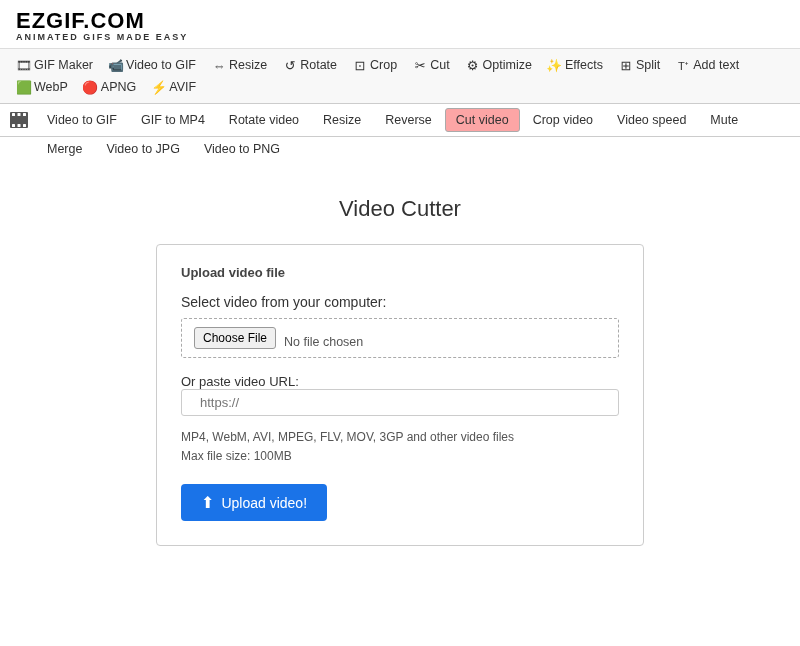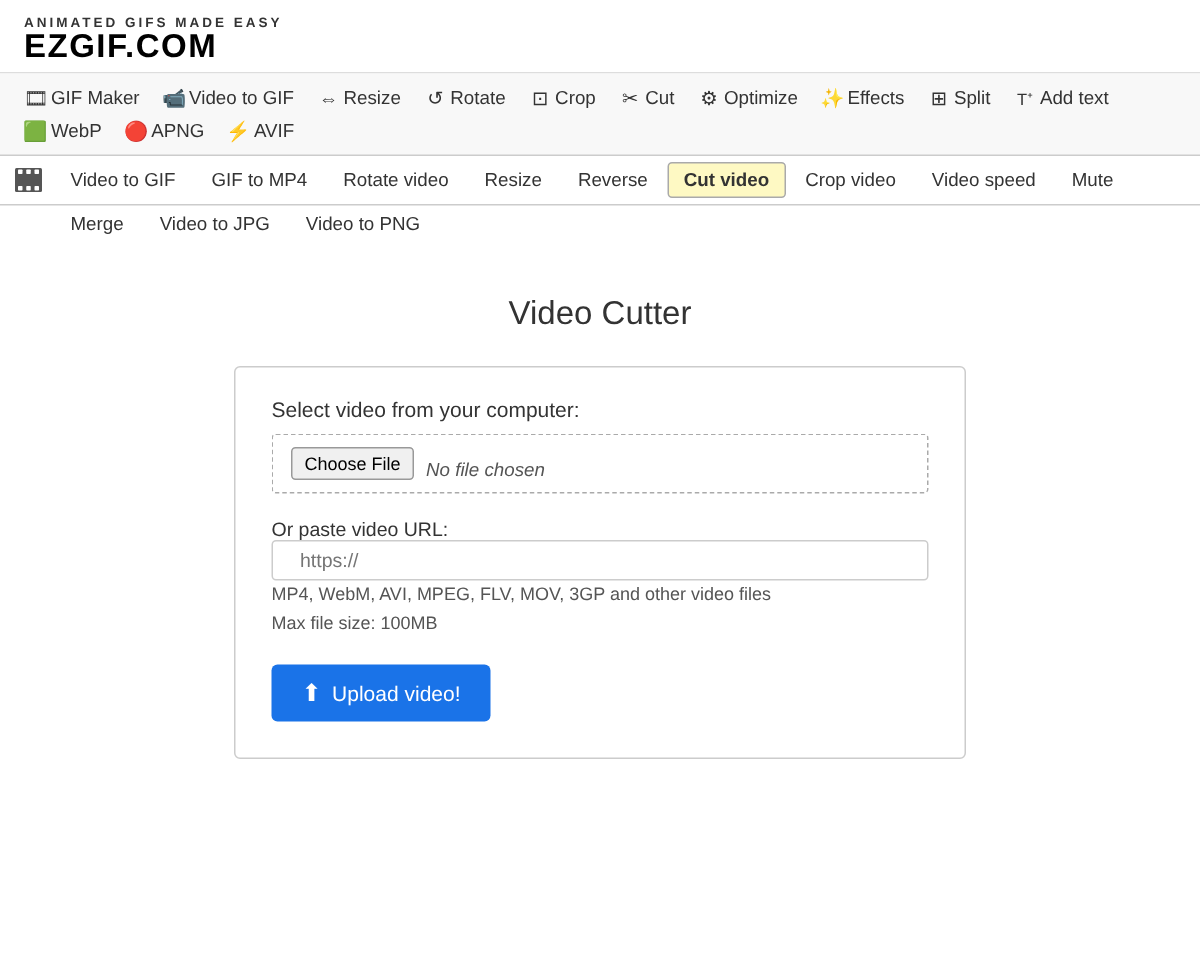--- a/index.html
+++ b/index.html
@@ -12,50 +12,50 @@
 
     
     #top-nav { display: flex; flex-wrap: wrap; align-items: center; padding: 6px 10px; border-bottom: 1px solid #ccc; gap: 2px; background: #f8f8f8; }
     .nav-item { display: flex; align-items: center; gap: 3px; padding: 3px 7px; font-size: 12.5px; cursor: pointer; border-radius: 3px; white-space: nowrap; }
     .nav-icon { width: 14px; height: 14px; display: inline-flex; align-items: center; justify-content: center; font-size: 13px; }
 
     
     #sub-nav { display: flex; flex-wrap: wrap; align-items: center; padding: 4px 10px; border-bottom: 1px solid #ccc; gap: 2px; background: #fff; }
     .sub-nav-icon { display: flex; align-items: center; justify-content: center; margin-right: 6px; }
     .sub-nav-item { padding: 4px 10px; font-size: 12.5px; cursor: pointer; border-radius: 3px; white-space: nowrap; border: 1px solid transparent; }
-    .sub-nav-item.active { background: #fef9c3; border: 1px solid #aaa; font-weight: 700; }
+    .sub-nav-item.active { background: #fca5a5; border: 1px solid #aaa; font-weight: 400; }
     #sub-nav-row2 { display: flex; flex-wrap: wrap; align-items: center; padding: 0 10px 5px 10px; gap: 2px; }
 
     
     #main { display: flex; justify-content: center; padding: 30px 20px; }
     #content-box { width: 488px; }
     #page-title { text-align: center; font-size: 22px; font-weight: normal; margin-bottom: 22px; color: #333; }
 
     
     #upload-box { border: 1px solid #ccc; border-radius: 4px; padding: 20px 24px 24px 24px; }
     #upload-box-title { font-size: 13px; font-weight: bold; margin-bottom: 14px; color: #444; }
     #select-label { font-size: 14px; margin-bottom: 8px; color: #333; }
     #file-input-row { border: 1px dashed #aaa; border-radius: 3px; padding: 8px 12px; display: flex; align-items: flex-end; gap: 8px; margin-bottom: 16px; }
     #choose-file-btn { padding: 3px 8px; font-size: 12px; background: #f0f0f0; border: 1px solid #999; border-radius: 3px; cursor: pointer; white-space: nowrap; }
-    #no-file-text { font-size: 12.5px; color: #555; font-style: italic; }
+    #no-file-text { font-size: 12.5px; color: #555; }
     #url-label { font-size: 13px; margin-bottom: 0; color: #333; }
     #url-input { width: 100%; padding: 5px 18px; font-size: 13px; border: 1px solid #ccc; border-radius: 3px; color: #999; }
-    #file-types { font-size: 12px; color: #555; line-height: 1.6; }
+    #file-types { font-size: 12px; color: #555; margin-top: 12px; line-height: 1.6; }
     #upload-btn { margin-top: 18px; display: inline-flex; align-items: center; gap: 7px; background: #1a73e8; color: #fff; border: none; padding: 9px 20px; font-size: 14px; border-radius: 4px; cursor: pointer; }
     #upload-icon { font-size: 16px; }
 
     
     .apng-item { display: flex; align-items: center; gap: 3px; padding: 3px 7px; font-size: 12.5px; cursor: pointer; }
   </style>
 </head>
 <body>
 
 <div id="header">
+  <div id="logo-text">EZGIF.COM</div>
   <div id="logo-sub">ANIMATED GIFS MADE EASY</div>
-  <div id="logo-text">EZGIF.COM</div>
 </div>
 
 <div id="top-nav">
   <div class="nav-item">
     <span class="nav-icon">🎞</span>
     <span>GIF Maker</span>
   </div>
   <div class="nav-item">
     <span class="nav-icon">📹</span>
     <span>Video to GIF</span>
@@ -156,20 +156,21 @@
   </div>
   <div class="sub-nav-item">
     <span>Video to PNG</span>
   </div>
 </div>
 
 <div id="main">
   <div id="content-box">
     <h1 id="page-title">Video Cutter</h1>
     <div id="upload-box">
+      <div id="upload-box-title">Upload video file</div>
       <div id="select-label">Select video from your computer:</div>
       <div id="file-input-row">
         <button id="choose-file-btn">Choose File</button>
         <span id="no-file-text">No file chosen</span>
       </div>
       <div id="url-label">Or paste video URL:</div>
       <input id="url-input" type="text" placeholder="https://" style="">
       <div id="file-types">
         <div>MP4, WebM, AVI, MPEG, FLV, MOV, 3GP and other video files</div>
         <div>Max file size: 100MB</div>

